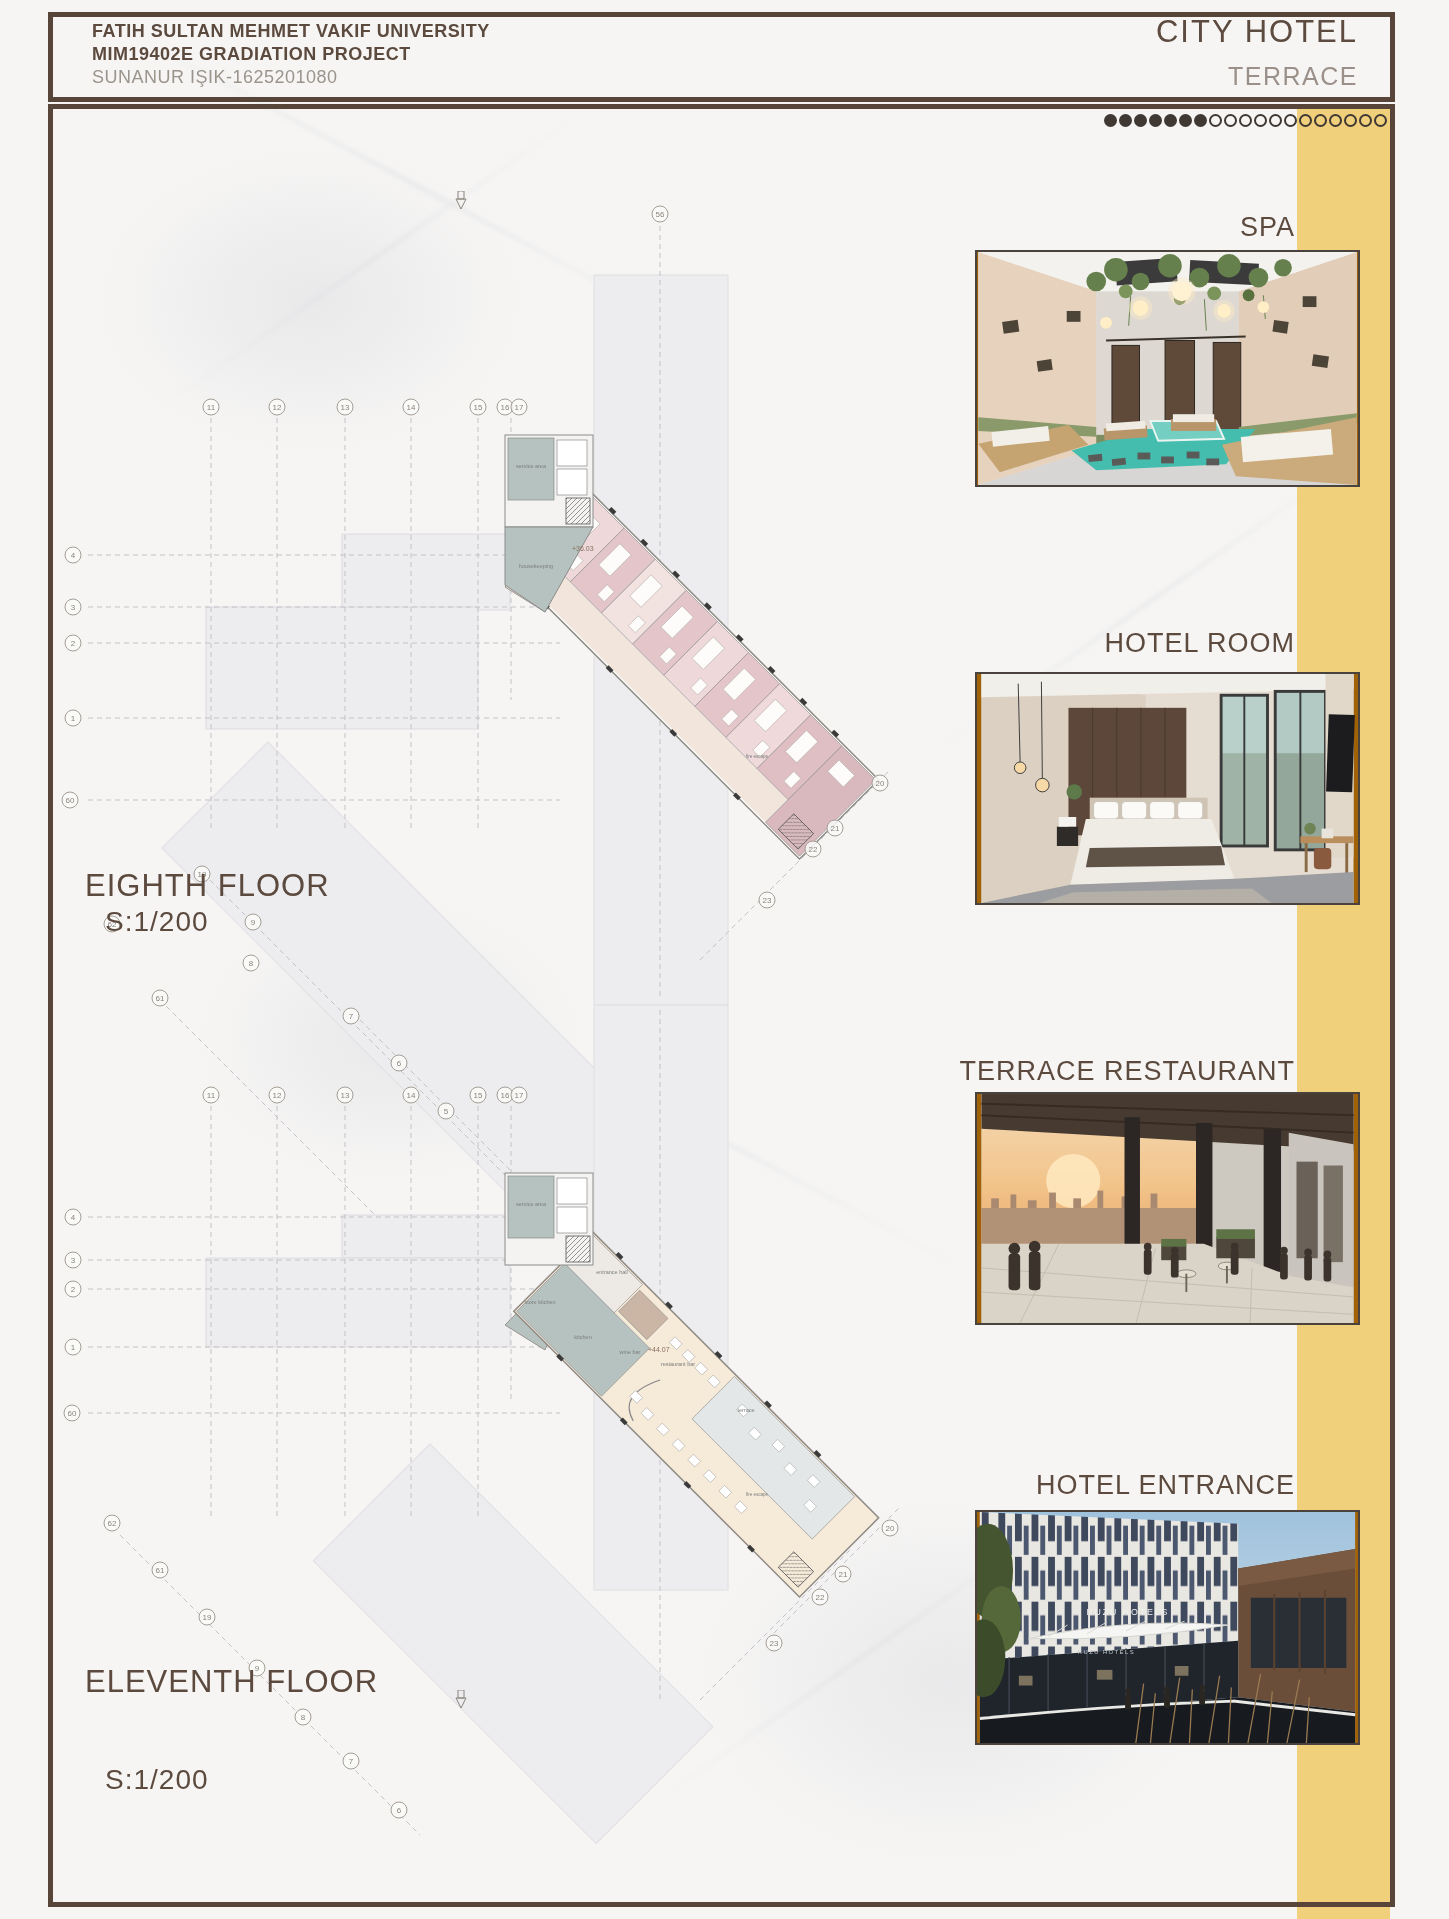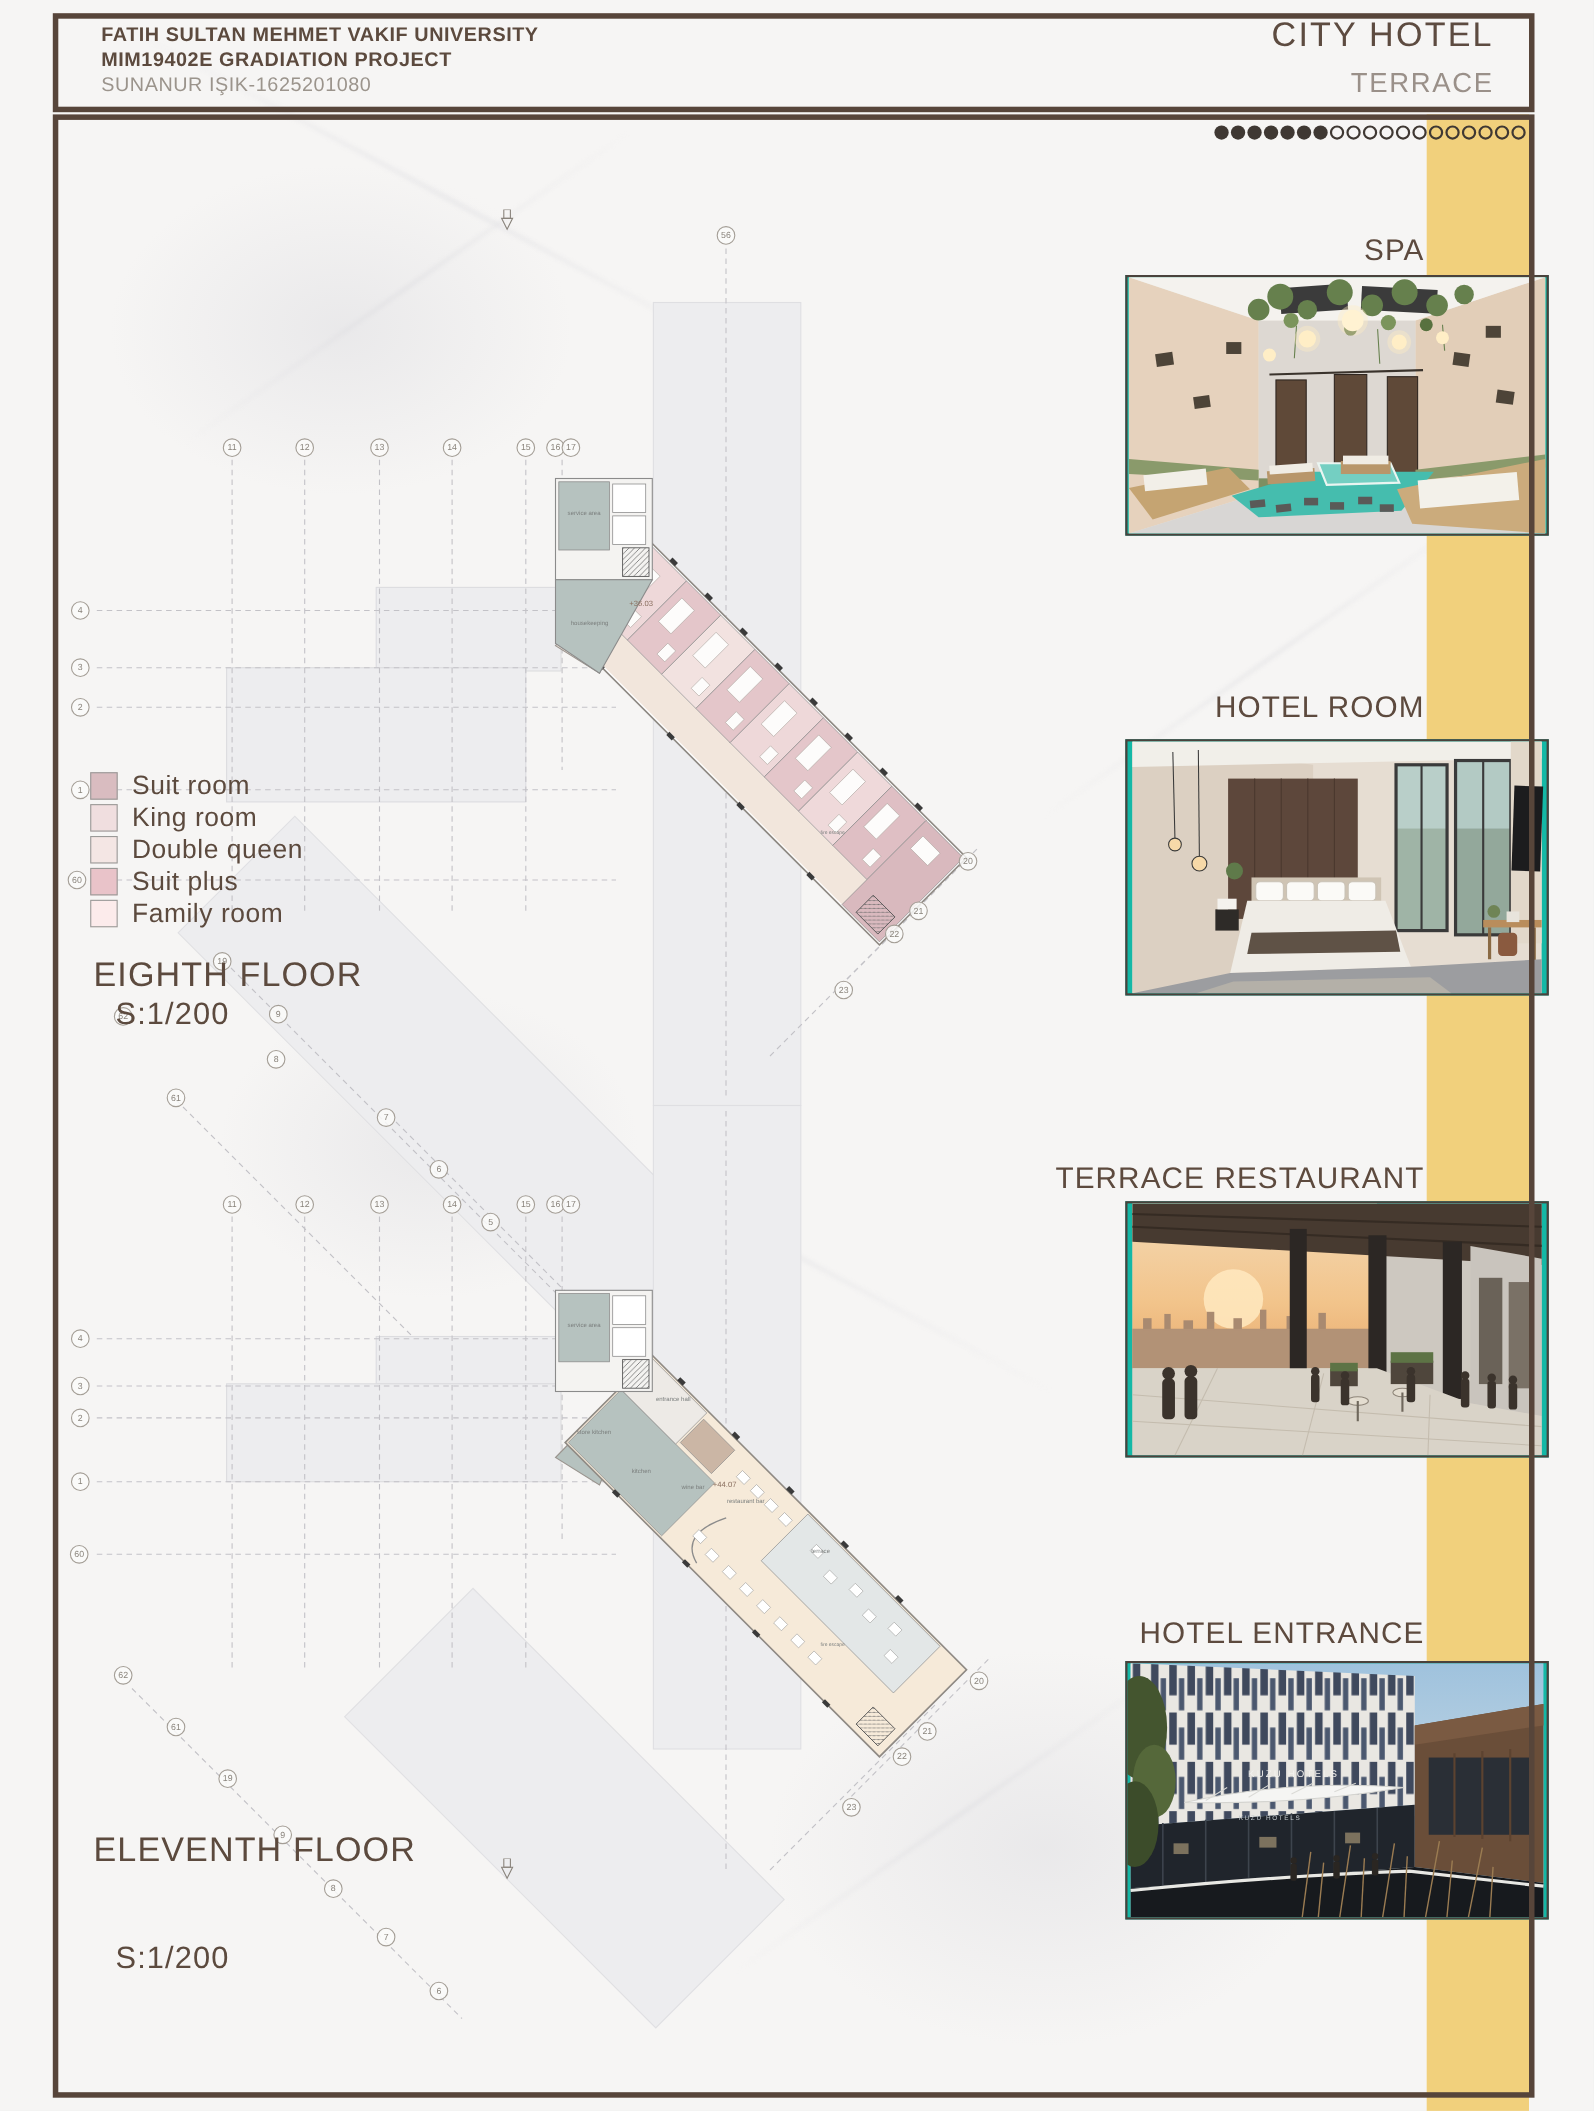--- a/index.html
+++ b/index.html
@@ -18,21 +18,21 @@
   .hdrline.muted{color:#9b948c;font-weight:normal;}
   #main-title{position:absolute;right:91px;top:14px;font-size:31px;letter-spacing:2px;color:#5d4b40;z-index:7;white-space:nowrap;}
   #sub-title{position:absolute;right:91px;top:62px;font-size:25px;letter-spacing:1.5px;color:#9a9089;z-index:7;}
   
   #dots{position:absolute;left:1104px;top:114px;display:flex;gap:2px;z-index:7;}
   .dot{width:13px;height:13px;border-radius:50%;box-sizing:border-box;}
   .dot.filled{background:#3f3833;}
   .dot.open{background:transparent;border:2px solid #3f3833;}
   
   .sec-label{position:absolute;right:154px;font-size:27px;letter-spacing:1px;color:#5d4a3e;z-index:7;white-space:nowrap;}
-  .photo{position:absolute;left:975px;width:385px;border:2px solid #4a423c;box-sizing:border-box;z-index:5;background:#14b8a6;margin-left:48px;}
+  .photo{position:absolute;left:975px;width:385px;border:2px solid #4a423c;box-sizing:border-box;z-index:5;background:#a16207;}
   .photo svg{display:block;}
   
   #legend{position:absolute;left:82px;top:700px;z-index:5;}
   .leg-row{display:flex;align-items:center;height:29px;}
   .leg-swatch{width:25px;height:25px;border:1px solid #9a9a98;box-sizing:border-box;margin-right:13px;}
   .leg-label{font-size:24px;color:#5c4a3e;letter-spacing:.5px;}
   
   .floor-title{position:absolute;left:85px;font-size:31px;letter-spacing:1px;color:#5c4a3e;z-index:5;white-space:nowrap;}
   .floor-scale{position:absolute;left:85px;font-size:28px;letter-spacing:1px;color:#5c4a3e;z-index:5;margin-left:20px;}
   
@@ -580,42 +580,20 @@
         <line x1="235" y1="237" x2="246" y2="168"></line>
           <line x1="255" y1="237" x2="258" y2="180"></line>
         <line x1="275" y1="237" x2="288" y2="166"></line>
           <line x1="295" y1="237" x2="300" y2="184"></line>
         <line x1="315" y1="237" x2="328" y2="172"></line>
           <line x1="335" y1="237" x2="338" y2="190"></line>
       </g>
     </svg>
   </div>
 
-  <div id="legend">
-      <div class="leg-row">
-        <div class="leg-swatch" style="background: rgb(217, 188, 192);"></div>
-        <span class="leg-label">Suit room</span>
-      </div>
-      <div class="leg-row">
-        <div class="leg-swatch" style="background: rgb(240, 222, 223);"></div>
-        <span class="leg-label">King room</span>
-      </div>
-      <div class="leg-row">
-        <div class="leg-swatch" style="background: rgb(244, 230, 228);"></div>
-        <span class="leg-label">Double queen</span>
-      </div>
-      <div class="leg-row">
-        <div class="leg-swatch" style="background: rgb(233, 195, 201);"></div>
-        <span class="leg-label">Suit plus</span>
-      </div>
-      <div class="leg-row">
-        <div class="leg-swatch" style="background: rgb(252, 235, 235);"></div>
-        <span class="leg-label">Family room</span>
-      </div>
-    </div>
 
   <div class="floor-title" style="top:868px">EIGHTH FLOOR</div>
   <div class="floor-scale" style="top:906px">S:1/200</div>
   <div class="floor-title" style="top:1664px">ELEVENTH FLOOR</div>
   <div class="floor-scale" style="top:1764px">S:1/200</div>
 
   <div class="marker" style="left:461px;top:203px">
     <svg width="14" height="20">
         <rect x="4" y="0" width="6" height="8" fill="none" stroke="#8a847c"></rect>
         <polygon points="2,8 12,8 7,18" fill="none" stroke="#8a847c"></polygon>

